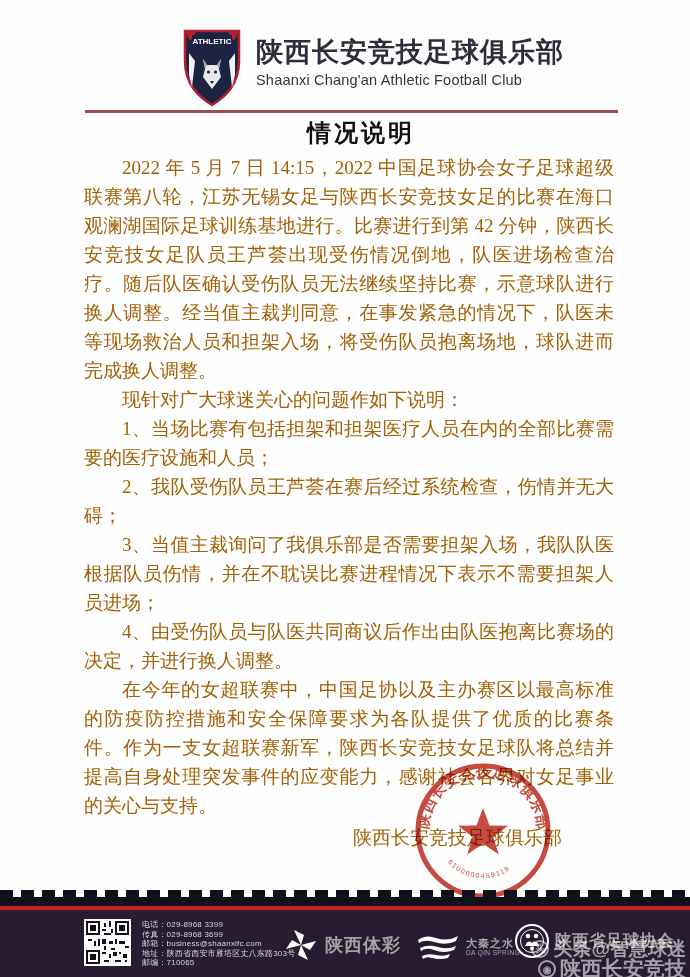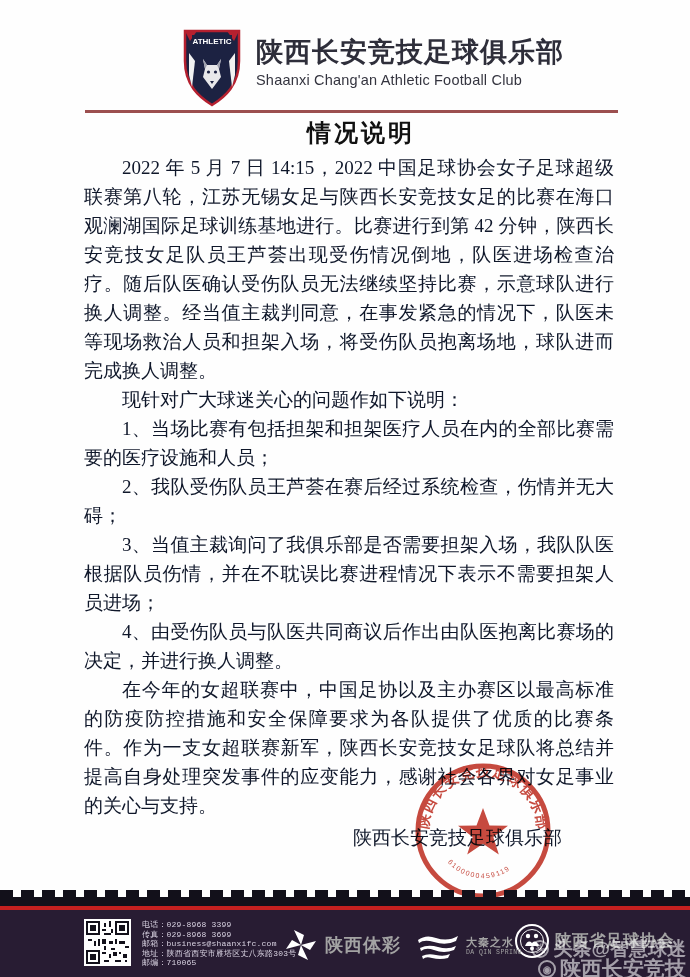--- a/index.html
+++ b/index.html
@@ -23,37 +23,37 @@
   .header-divider{
     position:absolute;left:85px;top:110px;width:533px;height:3px;background:#9c4f4f;
   }
   
   .doc-title{
     position:absolute;left:16px;top:117px;width:690px;text-align:center;
     font-size:24px;font-weight:bold;letter-spacing:3px;color:#111;
   }
   .doc-body{
     position:absolute;left:84px;top:153px;width:530px;
-    font-size:19px;line-height:29px;text-align:justify;color:#0f172a;
+    font-size:19px;line-height:29px;text-align:justify;color:#a16207;
   }
   .doc-body p{margin:0;text-indent:2em;}
   .sig-block{margin-top:3px;}
   .sig-name{text-align:right;padding-right:52px;font-size:19px;}
   .sig-date{text-align:right;padding-right:74px;font-size:19px;margin-top:5px;letter-spacing:1px;}
   
   .seal{
     position:absolute;left:412px;top:760px;width:142px;height:142px;
     mix-blend-mode:multiply;opacity:.92;
   }
   
   .footer{position:absolute;left:0;top:890px;width:690px;height:87px;}
   .sprocket{height:7px;background:repeating-linear-gradient(90deg,#12101a 0 13px,transparent 13px 21px);}
   .band{height:9px;background:#12101a;}
   .redline{height:4px;background:#c4201f;}
-  .footer-main{position:relative;height:67px;background:#281c33;font-family:Liberation Mono, monospace;padding-left:44px;}
+  .footer-main{position:relative;height:67px;background:#281c33;font-family:Liberation Sans, sans-serif;padding-left:44px;}
   .qr{
     position:absolute;left:84px;top:9px;width:47px;height:47px;background:#fff;
     padding:2px;box-sizing:border-box;
   }
   .contact{
     position:absolute;left:142px;top:10px;color:#d9d3e2;
     font-size:8px;line-height:9.6px;letter-spacing:.2px;
   }
   .contact .row{white-space:nowrap;}
   .sponsor{position:absolute;display:flex;align-items:center;color:#a3a3a3;}

